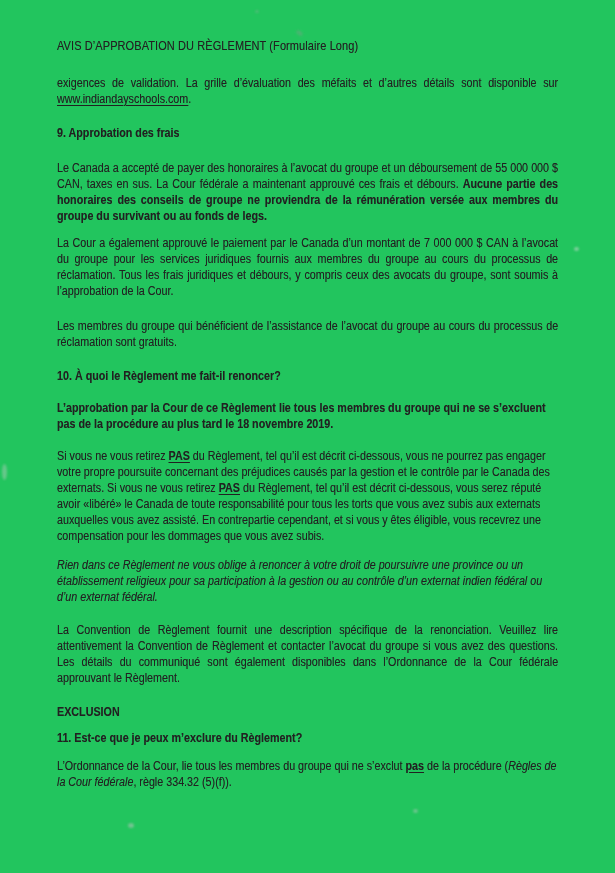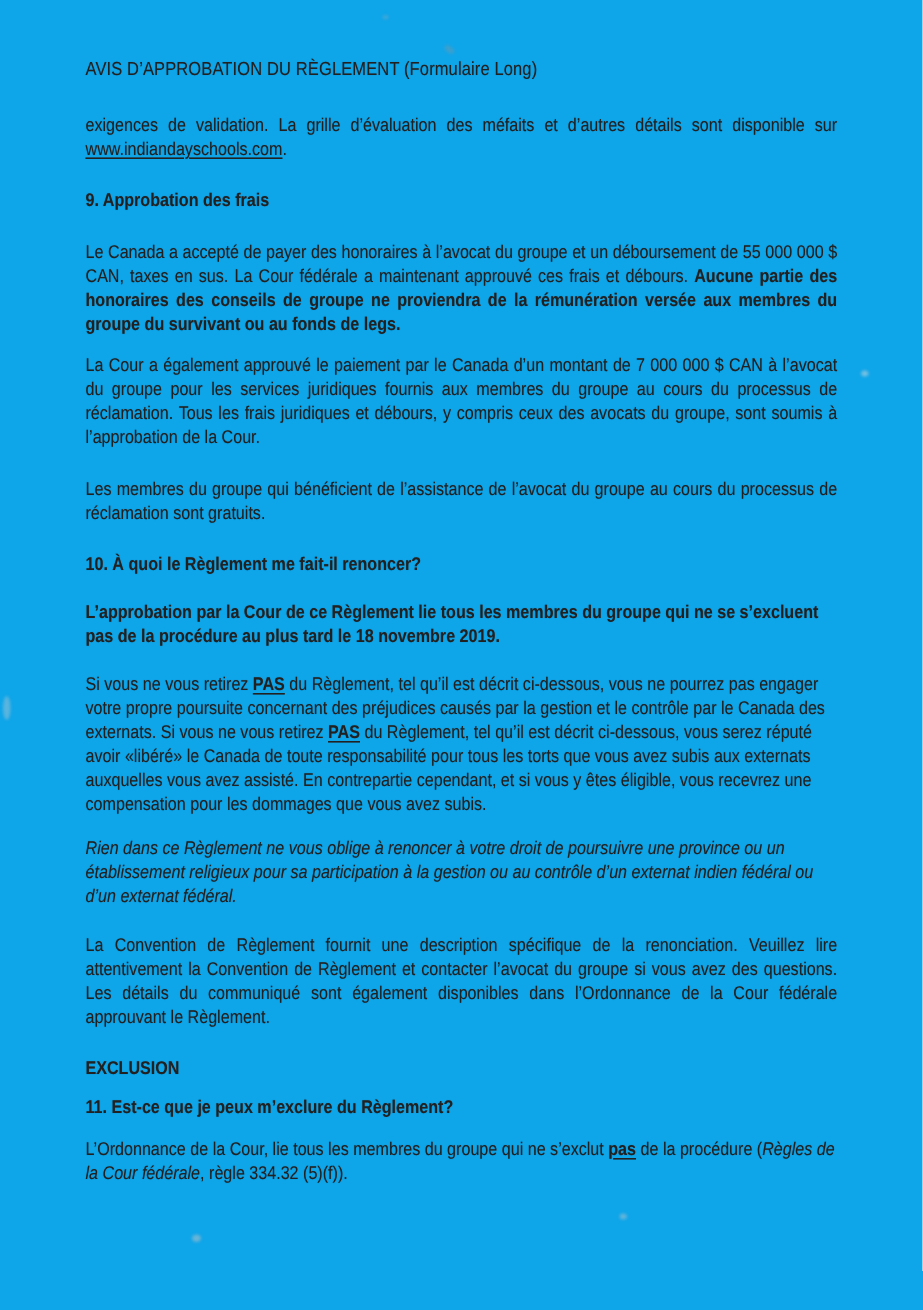--- a/index.html
+++ b/index.html
@@ -1,21 +1,21 @@
 <!DOCTYPE html>
 <html><head>
 <meta charset="utf-8">
 <style>
   html, body { margin: 0; padding: 0; background: #ffffff; }
 
   .page {
     position: relative;
     width: 615px;
     height: 873px;
-    background: #0ea5e9;
+    background: #22c55e;
     overflow: hidden;
     font-family: "Liberation Sans", sans-serif;
     color: #212121;
   }
 
   
   .content {
     position: absolute;
     left: 57px;
     top: 38px;

